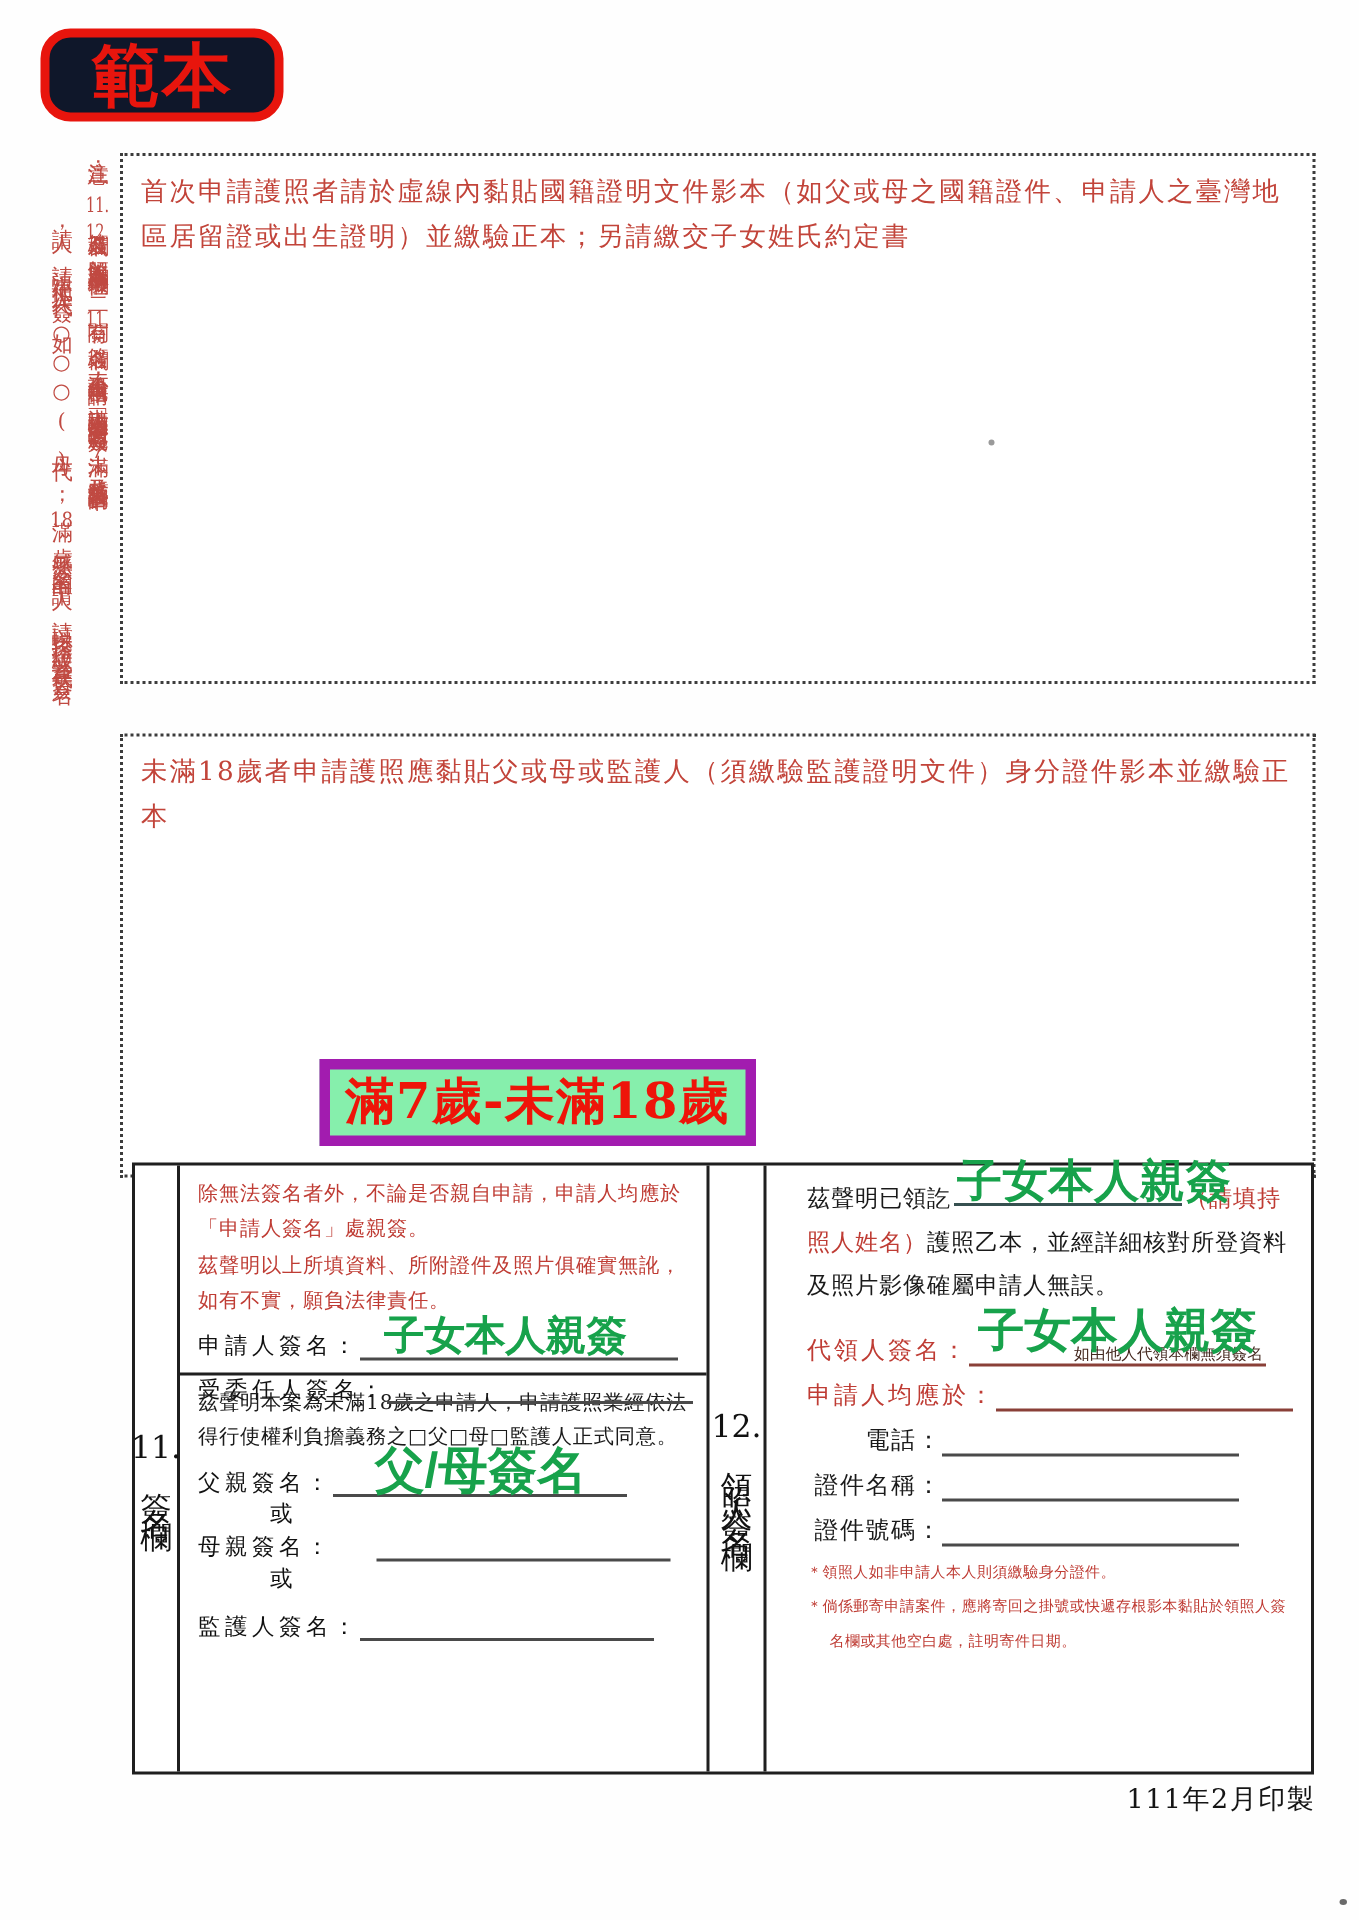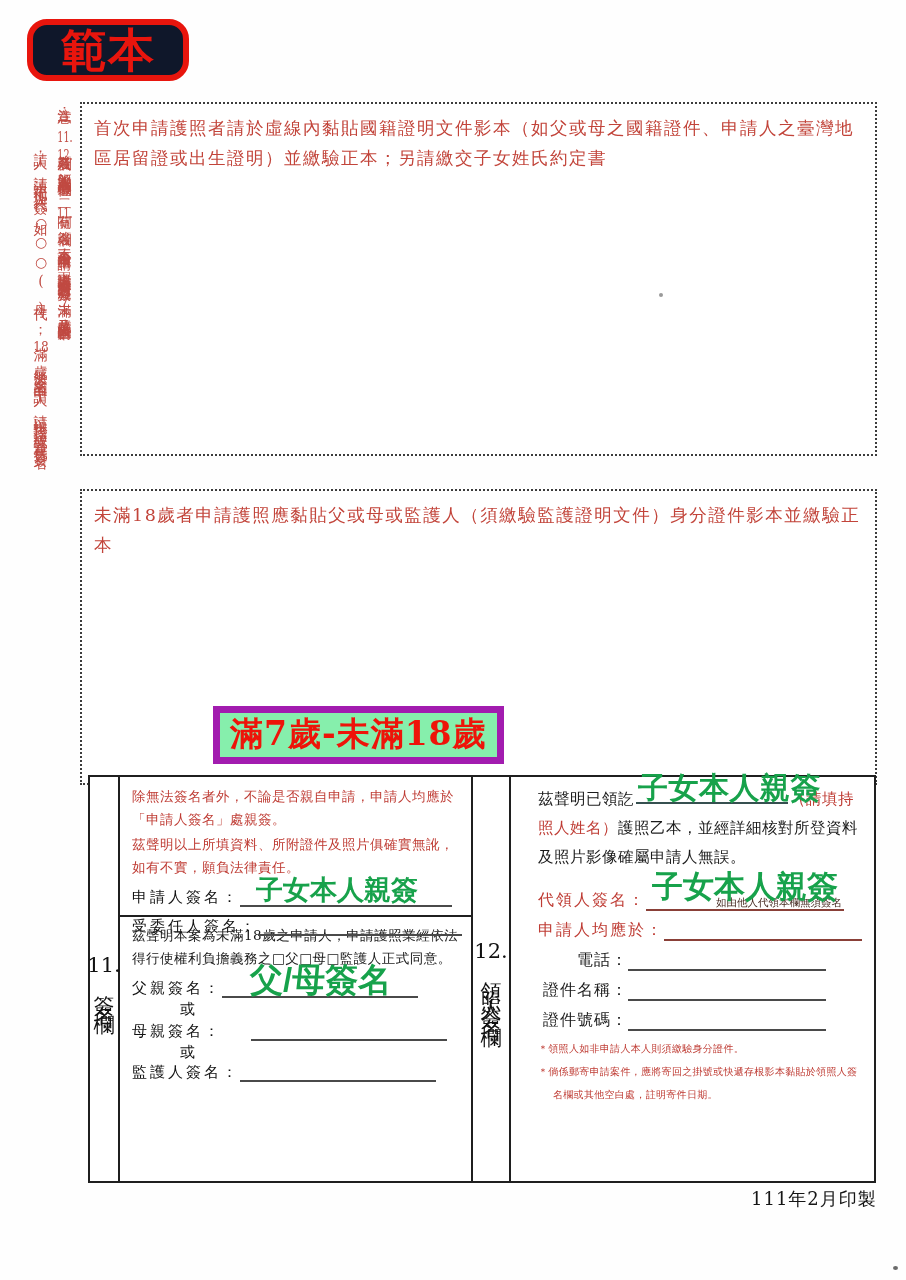--- a/index.html
+++ b/index.html
@@ -165,21 +165,21 @@
           <span class="sig-line w190">
             <i class="hand hand-parent">父/母簽名</i>
           </span>
         </div>
         <div class="or">或</div>
         <div class="sig-row" style="margin-top:2px;gap:29px;">
           <span class="lbl sp">母親簽名：</span>
           <span class="sig-line w190"></span>
         </div>
         <div class="or">或</div>
-        <div class="sig-row" style="margin-top:0;">
+        <div class="sig-row" style="margin-top:12px;">
           <span class="lbl">監護人簽名：</span>
           <span class="sig-line w190"></span>
         </div>
       </div>
     </div>
 
     <div class="cell v-head">
       <span class="v-num">12.</span>
       <span class="v-title">領照人簽名欄</span>
     </div>

